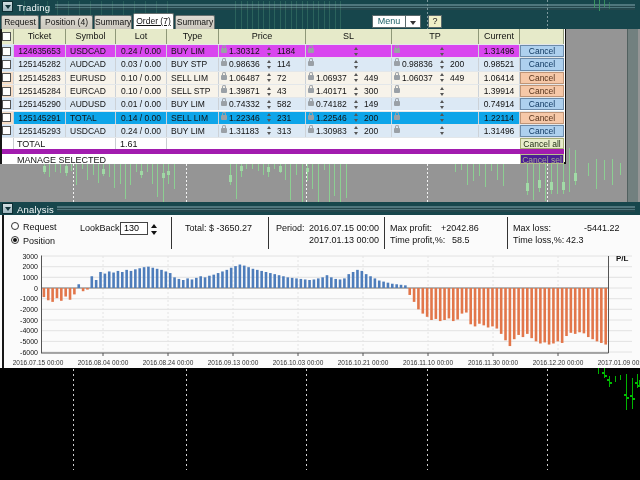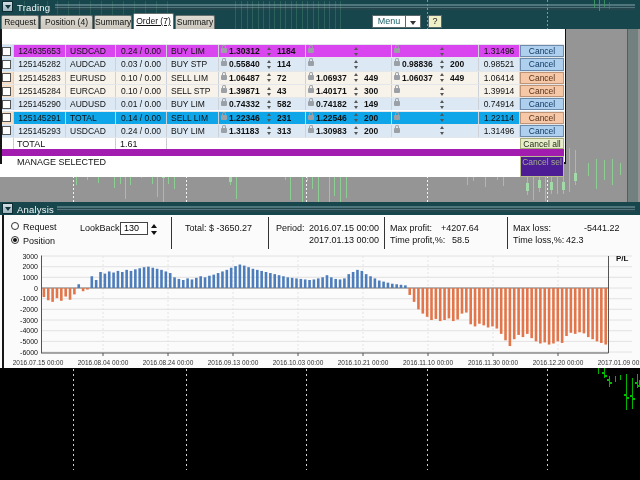--- a/index.html
+++ b/index.html
@@ -37,21 +37,21 @@
 .tr { position:absolute; left:0; width:564px; border-top:1px solid #e3e7ea; }
 .td { position:absolute; top:0; height:100%; font-size:8.5px; color:#111; }
 .tc { text-align:center; line-height:13px; border-right:1px solid #ccd2d8; }
 .tl { padding-left:4px; line-height:13px; border-right:1px solid #ccd2d8; }
 .tl2 { padding-left:3px; line-height:12px; font-size:9px; }
 .pc { border-right:1px solid #ccd2d8; }
 .cbc { border-right:1px solid #ccd2d8; }
 .cb { position:absolute; left:2px; top:50%; margin-top:-4.5px; width:9px; height:9px; background:#fff; border:1px solid #555; }
 .lock { position:absolute; left:2px; top:50%; margin-top:-3px; width:6px; height:5px; background:#9aa0a6; border-radius:1px; }
 .lock:before { content:""; position:absolute; left:1px; top:-3px; width:4px; height:4px; border:1px solid #9aa0a6; border-bottom:none; border-radius:2px 2px 0 0; box-sizing:border-box; }
-.pv { position:absolute; top:0; height:100%; line-height:13px;font-weight:bold; }
+.pv { position:absolute; top:0; height:100%; line-height:13px; }
 .spin { position:absolute; left:47px; top:50%; margin-top:-5.5px; width:7px; height:11px; }
 .spin .u { position:absolute; left:0.5px; top:1px; width:0; height:0; border:2.5px solid transparent; border-top:none; border-bottom:3px solid #555; }
 .spin .d { position:absolute; left:0.5px; top:7px; width:0; height:0; border:2.5px solid transparent; border-bottom:none; border-top:3px solid #555; }
 .btn { text-align:center; line-height:11px; font-size:8.5px; }
 
 
 #apanel { position:absolute; left:0; top:215px; width:640px; height:153px; background:#fbfbfb; }
 #aborder { position:absolute; left:2px; top:215px; width:2px; height:153px; background:#161616; }
 .radio { position:absolute; width:8px; height:8px; border:1px solid #333; border-radius:50%; background:#fff; }
 .radio.sel:after { content:""; position:absolute; left:1px; top:1px; width:4px; height:4px; background:#111; border-radius:50%; }
@@ -211,20 +211,34 @@
 <rect x="574" y="173" width="3" height="8" fill="#a2dba7"></rect>
 <line x1="588.5" y1="163" x2="588.5" y2="176" stroke="#8ccf92" stroke-width="1"></line>
 <line x1="596.5" y1="159" x2="596.5" y2="189" stroke="#8ccf92" stroke-width="1"></line>
 <line x1="604.5" y1="160" x2="604.5" y2="180" stroke="#8ccf92" stroke-width="1"></line>
 <line x1="612.5" y1="159" x2="612.5" y2="185" stroke="#8ccf92" stroke-width="1"></line>
 <line x1="620.5" y1="163" x2="620.5" y2="175" stroke="#8ccf92" stroke-width="1"></line>
 </svg>
   <div id="darkstrip"></div>
 
   <div id="tbl">
+<div class="thead">
+<div class="hc" style="left:0px;width:14px">
+          <span class="cb" style="left:2px;top:3px;margin-top:0"></span>
+        </div>
+<div class="hc" style="left:14px;width:52px">Ticket</div>
+<div class="hc" style="left:66px;width:50px">Symbol</div>
+<div class="hc" style="left:116px;width:51px">Lot</div>
+<div class="hc" style="left:167px;width:52px">Type</div>
+<div class="hc" style="left:219px;width:87px">Price</div>
+<div class="hc" style="left:306px;width:86px">SL</div>
+<div class="hc" style="left:392px;width:87px">TP</div>
+<div class="hc" style="left:479px;width:41px">Current</div>
+<div class="hc" style="left:520px;width:44px"></div>
+</div>
 <div class="tr" style="top:15.0px;height:13.3px;background:#d946ef">
 <div class="td cbc" style="left:0;width:14px;background:#cfe2f4">
           <span class="cb"></span>
         </div>
 <div class="td tc" style="left:14px;width:52px">124635653</div>
 <div class="td tl" style="left:66px;width:50px">USDCAD</div>
 <div class="td tc" style="left:116px;width:51px">0.24 / 0.00</div>
 <div class="td tl" style="left:167px;width:52px">BUY LIM</div>
 <div class="td pc" style="left:219px;width:87px">
           <span class="lock"></span>
@@ -255,21 +269,21 @@
 <div class="tr" style="top:28.3px;height:13.3px;background:#dce9f5">
 <div class="td cbc" style="left:0;width:14px;background:#cfe2f4">
           <span class="cb"></span>
         </div>
 <div class="td tc" style="left:14px;width:52px">125145282</div>
 <div class="td tl" style="left:66px;width:50px">AUDCAD</div>
 <div class="td tc" style="left:116px;width:51px">0.03 / 0.00</div>
 <div class="td tl" style="left:167px;width:52px">BUY STP</div>
 <div class="td pc" style="left:219px;width:87px">
           <span class="lock"></span>
-          <span class="pv" style="left:10px">0.55840</span>
+          <span class="pv" style="left:10px">0.98636</span>
           <span class="spin">
             <i class="u"></i>
             <i class="d"></i>
           </span>
           <span class="pv" style="left:58px">114</span>
         </div>
 <div class="td pc" style="left:306px;width:86px">
           <span class="lock"></span>
           <span class="spin">
             <i class="u"></i>
@@ -469,21 +483,21 @@
         </div>
 <div class="td tc" style="left:479px;width:41px">1.31496</div>
 <div class="td btn" style="left:520px;width:44px;background:#aed0ee;color:#123a63;border:1px solid #6d8cab">Cancel</div>
 </div>
 <div class="tr" style="top:108.1px;height:12.2px;background:#fff">
 <div class="td" style="left:0;width:14px;border-right:1px solid #c9cdd1"></div>
 <div class="td tl2" style="left:14px;width:101px">TOTAL</div>
 <div class="td tl2" style="left:115px;width:52px;border-left:1px solid #c9cdd1;border-right:1px solid #c9cdd1;padding-left:4px">1.61</div>
 <div class="td btn" style="left:520px;width:44px;background:#e7ecca;color:#1c2b10;border:1px solid #a7ae77">Cancel all</div>
 </div>
-<div class="tr" style="top:120.3px;height:28px;background:#fff;border-top:7px solid #a21caf">
+<div class="tr" style="top:120.3px;height:15px;background:#fff;border-top:5px solid #a21caf">
 <div class="td tl2" style="left:14px;width:400px">MANAGE SELECTED</div>
 <div class="td btn" style="left:520px;width:44px;background:#4c1d95;color:#a3ab8d;border:1px solid #b8bf8d">Cancel sel</div>
 </div>
   </div>
   <div id="tblL"></div>
 
   <div class="tbar" style="top:202px">
     <span class="tbtn" style="top:1px"></span>
       <span class="ttxt">Analysis</span>
     <span class="grip" style="left:57px;width:578px"></span>
@@ -501,21 +515,21 @@
     <div class="spbtn" id="spup"></div>
     <div class="spbtn" id="spdn"></div>
     <div class="vsep" style="left:171px"></div>
     <span class="ptxt" style="left:185px;top:8px">Total: $ -3650.27</span>
     <div class="vsep" style="left:268px"></div>
     <span class="ptxt" style="left:276px;top:8px">Period:</span>
     <span class="ptxt" style="left:309px;top:8px">2016.07.15 00:00</span>
     <span class="ptxt" style="left:309px;top:20px">2017.01.13 00:00</span>
     <div class="vsep" style="left:384px"></div>
     <span class="ptxt" style="left:390px;top:8px">Max profit:</span>
-    <span class="ptxt" style="left:441px;top:8px">+4207.64</span>
+    <span class="ptxt" style="left:441px;top:8px">+2042.86</span>
     <span class="ptxt" style="left:390px;top:20px">Time profit,%:</span>
     <span class="ptxt" style="left:452px;top:20px">58.5</span>
     <div class="vsep" style="left:507px"></div>
     <span class="ptxt" style="left:513px;top:8px">Max loss:</span>
     <span class="ptxt" style="left:584px;top:8px">-5441.22</span>
     <span class="ptxt" style="left:513px;top:20px">Time loss,%:</span>
     <span class="ptxt" style="left:566px;top:20px">42.3</span>
   </div>
   <svg class="abs" style="left:0;top:215px" width="640" height="153">
 <line x1="41" y1="41.0" x2="632" y2="41.0" stroke="#e2e2e2" stroke-width="1"></line>

